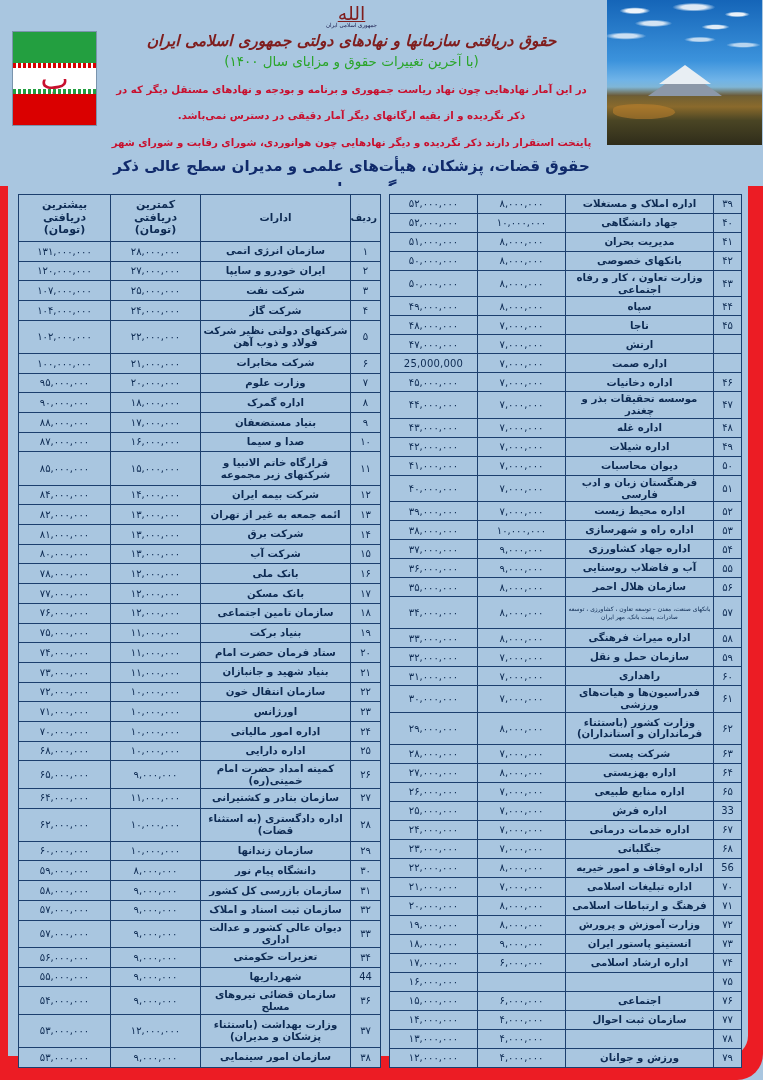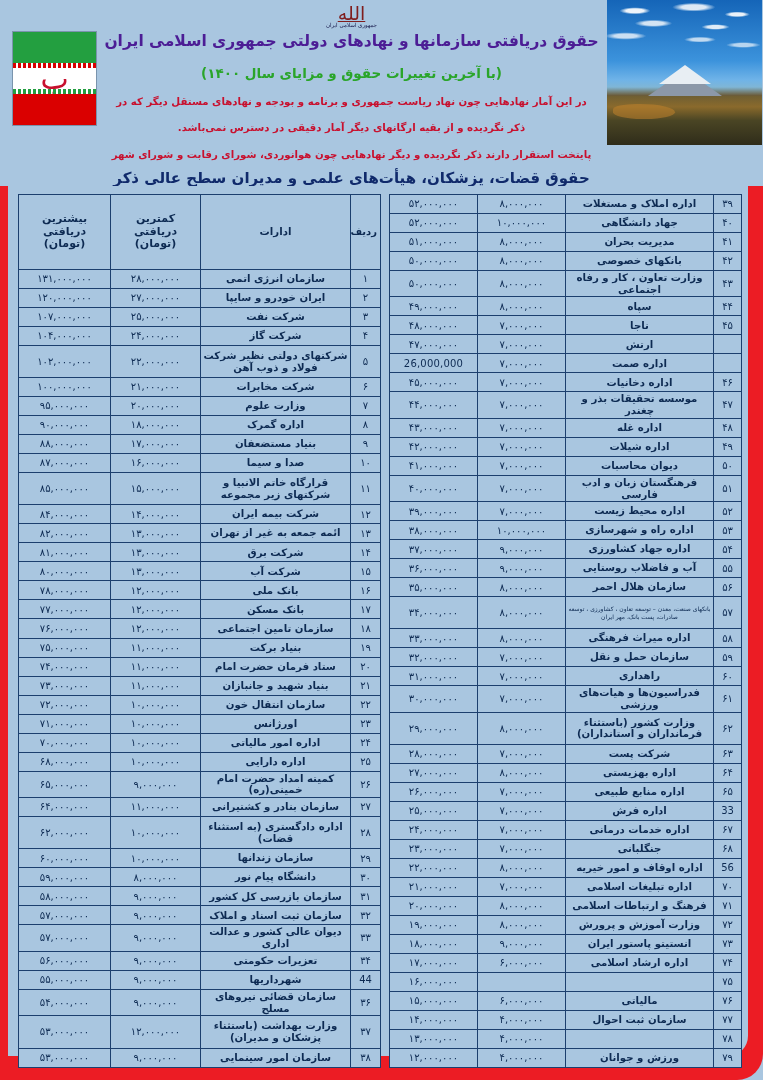--- a/index.html
+++ b/index.html
@@ -116,29 +116,30 @@
     font-size: 19px; color: #7f1d1d; line-height: 1.05;
     font-family: "DejaVu Sans", sans-serif;
     text-decoration: underline;
   }
   .emblem-sub {
     font-size: 5.5px; color: #16184a; letter-spacing: .4px; margin-top: -2px;
   }
   .main-title {
     font-size: 15.5px;
     font-weight: bold;
-    color: #4c1d95;
+    color: #7f1d1d;
     margin-top: 3px;
     line-height: 1.3;
+    font-style: italic;
   }
   .sub-title {
     font-size: 13.5px;
-    font-weight: bold;
+    font-weight: normal;
     color: #2aa52a;
-    margin-top: 14px;
+    margin-top: 2px;
     line-height: 1.3;
   }
   .note-red {
     font-size: 10.2px;
     font-weight: bold;
     color: #c8102e;
     line-height: 1.42;
     margin-top: 12px;
     padding: 0 2px;
   }
@@ -195,21 +196,21 @@
     text-align: center;
     vertical-align: middle;
     padding: 1px 2px;
     line-height: 1.15;
     background: #a9c6e0;
   }
   th {
     font-size: 11px;
     font-weight: bold;
     height: 40px;
-    padding: 18px 3px;
+    padding: 4px 3px;
   }
   td { font-size: 10px; height: 19px; }
 
   td.num, th.num { width: 30px; font-size: 10px; }
   td.org, th.org { width: 150px; font-weight: bold; font-size: 10.2px; }
   td.min, th.min { width: 90px; letter-spacing: .2px; }
   td.max, th.max { width: 92px; letter-spacing: .2px; }
 
   .left-table td.org, .left-table th.org { width: 148px; }
   .left-table td.min, .left-table th.min { width: 88px; }
@@ -312,21 +313,21 @@
             <tr>
               <td class="num"></td>
               <td class="org">ارتش</td>
               <td class="min">۷,۰۰۰,۰۰۰</td>
               <td class="max">۴۷,۰۰۰,۰۰۰</td>
             </tr>
             <tr>
               <td class="num"></td>
               <td class="org">اداره صمت</td>
               <td class="min">۷,۰۰۰,۰۰۰</td>
-              <td class="max">26,000,000</td>
+              <td class="max">25,000,000</td>
             </tr>
             <tr>
               <td class="num">۴۶</td>
               <td class="org">اداره دخانیات</td>
               <td class="min">۷,۰۰۰,۰۰۰</td>
               <td class="max">۴۵,۰۰۰,۰۰۰</td>
             </tr>
             <tr>
               <td class="num">۴۷</td>
               <td class="org">موسسه تحقیقات بذر و چغندر</td>
@@ -496,21 +497,21 @@
               <td class="max">۱۷,۰۰۰,۰۰۰</td>
             </tr>
             <tr>
               <td class="num">۷۵</td>
               <td class="org"></td>
               <td class="min"></td>
               <td class="max">۱۶,۰۰۰,۰۰۰</td>
             </tr>
             <tr>
               <td class="num">۷۶</td>
-              <td class="org">مالیاتی</td>
+              <td class="org">اجتماعی</td>
               <td class="min">۶,۰۰۰,۰۰۰</td>
               <td class="max">۱۵,۰۰۰,۰۰۰</td>
             </tr>
             <tr>
               <td class="num">۷۷</td>
               <td class="org">سازمان ثبت احوال</td>
               <td class="min">۴,۰۰۰,۰۰۰</td>
               <td class="max">۱۴,۰۰۰,۰۰۰</td>
             </tr>
             <tr>

